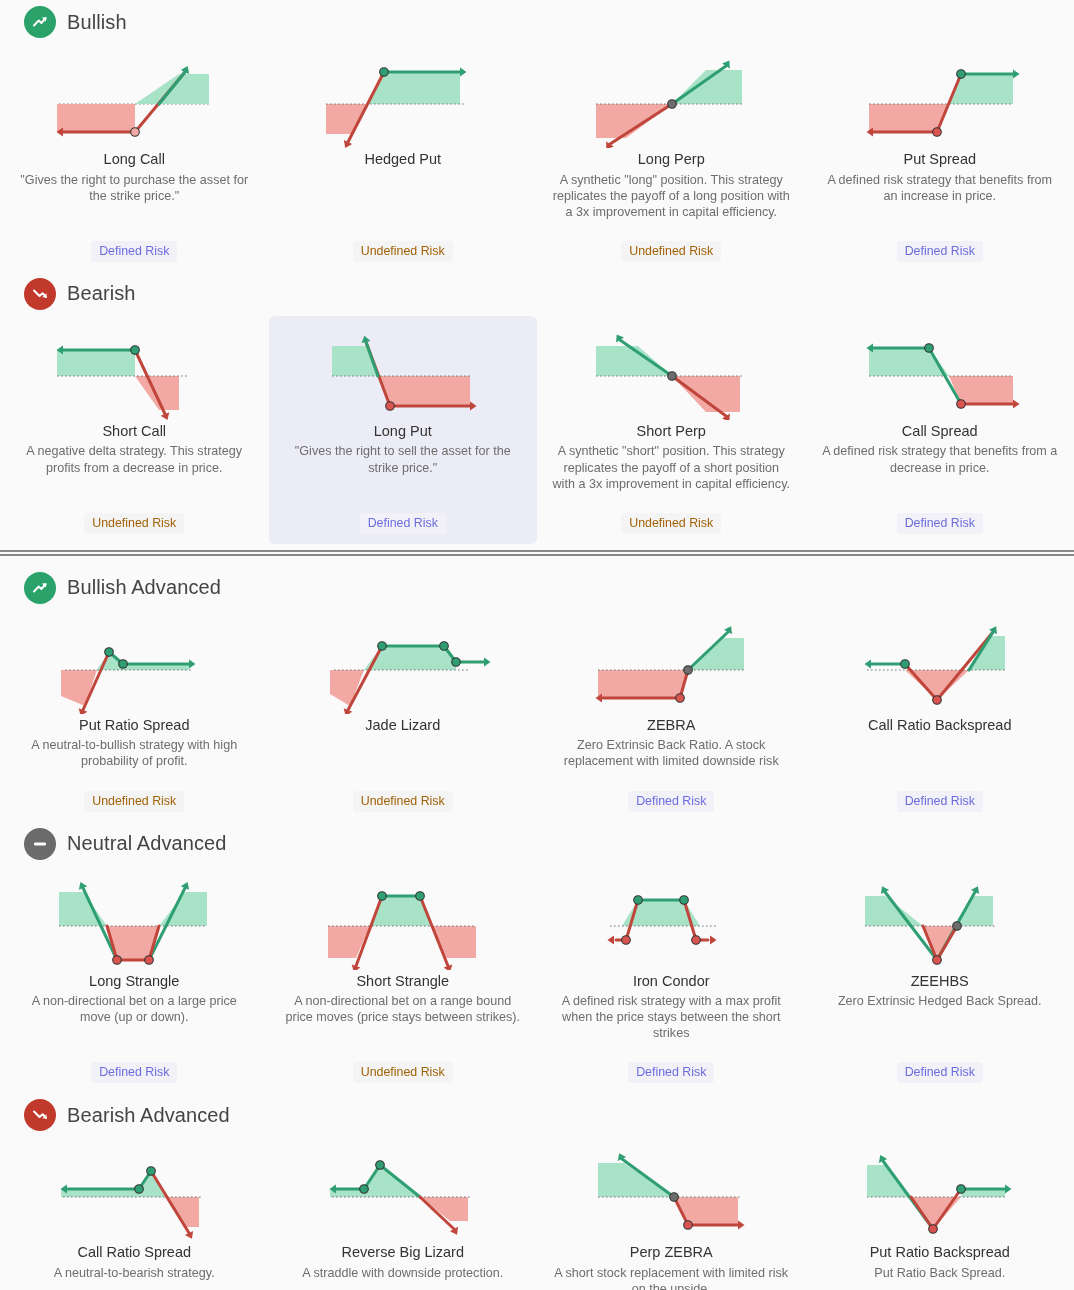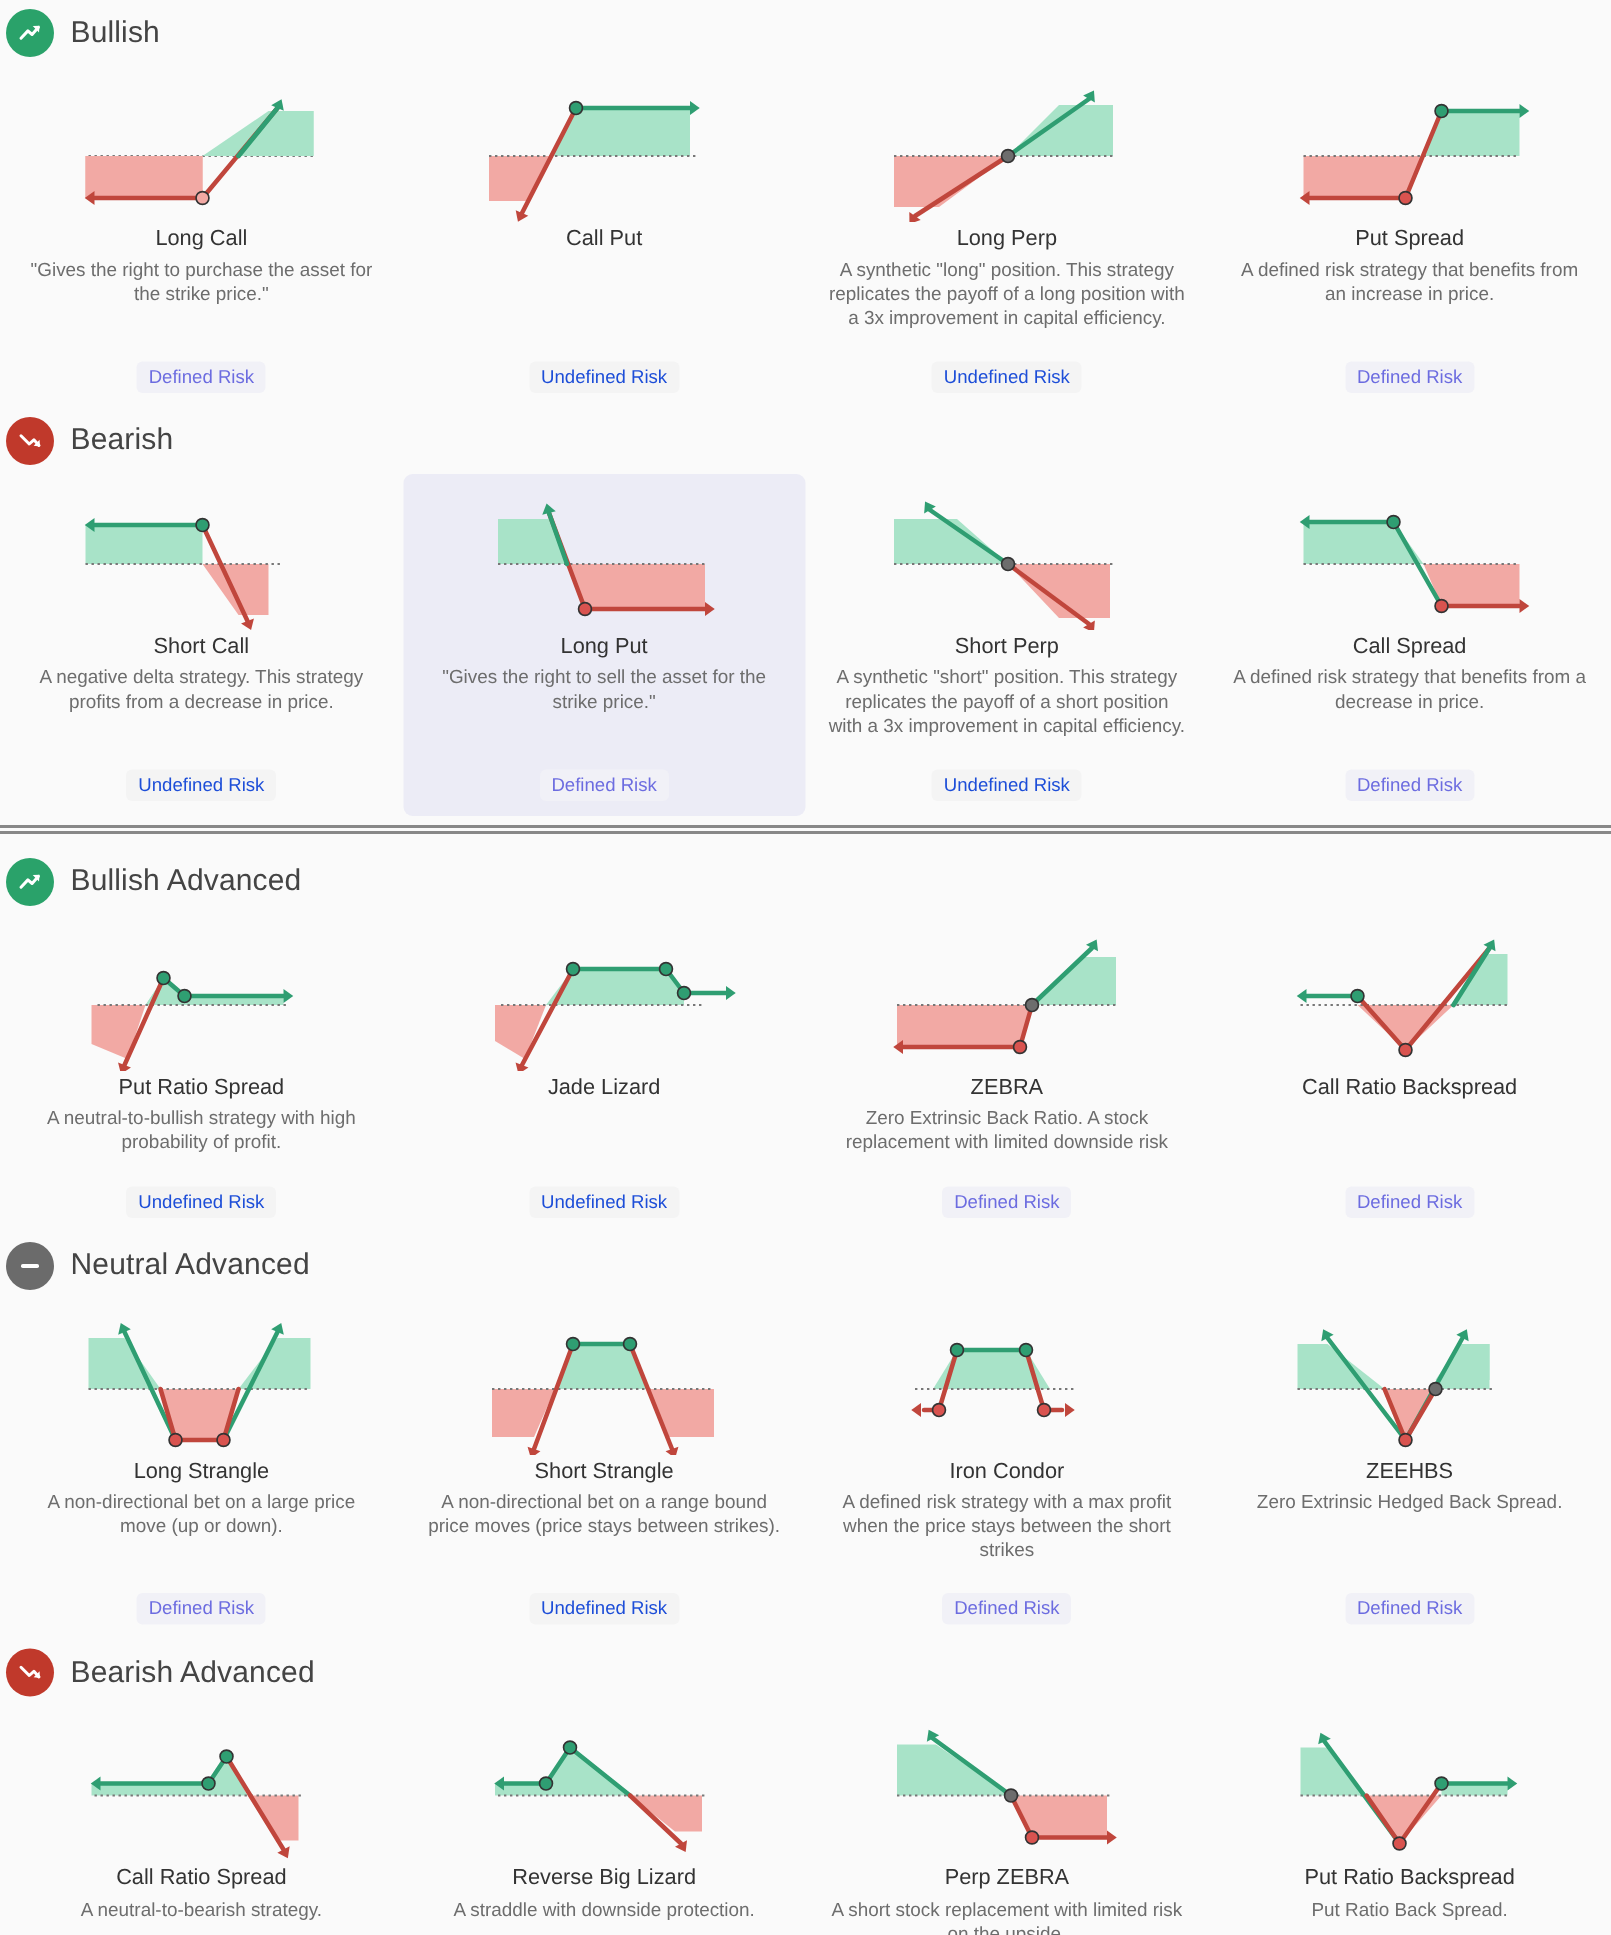--- a/index.html
+++ b/index.html
@@ -11,21 +11,21 @@
     overflow: hidden;
   }
   .page { width: 1074px; height: 1290px; position: relative; }
 
   
   .section { position: relative; }
   .section-head {
     display: flex;
     align-items: center;
     gap: 11px;
-    padding-left: 4px;
+    padding-left: 24px;
     height: 44px;
   }
   .sec-icon {
     width: 32px; height: 32px;
     border-radius: 50%;
     display: flex; align-items: center; justify-content: center;
     flex: none;
   }
   .sec-icon.bull { background: #2aa26a; }
   .sec-icon.bear { background: #c0392b; }
@@ -93,21 +93,21 @@
   }
   .card-spacer { flex: 1 1 auto; min-height: 8px; }
   .badge {
     font-size: 12.4px;
     padding: 3px 8px 4px 8px;
     border-radius: 4px;
     margin-top: 13px;
     white-space: nowrap;
   }
   .badge.defined   { color: #6c6ce0; background: #f1f1f7; }
-  .badge.undefined { color: #1d4ed8; background: #f4f4f4; }
+  .badge.undefined { color: #a16207; background: #f4f4f4; }
 
   
   .row-basic  .card { min-height: 212px; }
   .row-adv    .card { min-height: 208px; }
 </style>
 </head>
 <body>
 
 <div class="page">
   <div id="sections-root">
@@ -150,21 +150,21 @@
                 <polygon points="18.0,52.0 18.0,82.0 44.0,82.0 60.0,52.0" fill="#f2a9a4"></polygon>
                 <polygon points="60.0,52.0 152.0,52.0 152.0,20.0 76.0,20.0" fill="#a8e3c8"></polygon>
                 <line x1="18" y1="52" x2="158" y2="52" stroke="#777" stroke-width="1.2" stroke-dasharray="1.6 2.4"></line>
                 <polyline points="40.0,90.0 76.0,20.0" fill="none" stroke="#c0463c" stroke-width="3" stroke-linecap="round" stroke-linejoin="round"></polyline>
                 <polyline points="76.0,20.0 152.0,20.0" fill="none" stroke="#2f9e72" stroke-width="3" stroke-linecap="round" stroke-linejoin="round"></polyline>
                 <polygon points="37.3,95.9 35.8,88.1 44.2,91.9" fill="#c0463c"></polygon>
                 <polygon points="158.5,20.0 152.0,24.6 152.0,15.4" fill="#2f9e72"></polygon>
                 <circle cx="76" cy="20" r="4.3" fill="#2f9e72" stroke="#333" stroke-width="1.1"></circle>
               </svg>
             </div>
-            <div class="card-title">Call Put</div>
+            <div class="card-title">Hedged Put</div>
             <div class="card-spacer"></div>
             <div class="badge undefined">Undefined Risk</div>
           </div>
           <div class="card">
             <div class="chart-wrap">
               <svg width="190" height="96" viewBox="0 0 190 96">
                 <polygon points="20.0,52.0 20.0,86.0 96.0,52.0" fill="#f2a9a4"></polygon>
                 <polygon points="20.0,52.0 20.0,86.0 50.0,86.0 96.0,52.0" fill="#f2a9a4"></polygon>
                 <polygon points="96.0,52.0 166.0,52.0 166.0,18.0 130.0,18.0" fill="#a8e3c8"></polygon>
                 <line x1="20" y1="52" x2="168" y2="52" stroke="#777" stroke-width="1.2" stroke-dasharray="1.6 2.4"></line>

